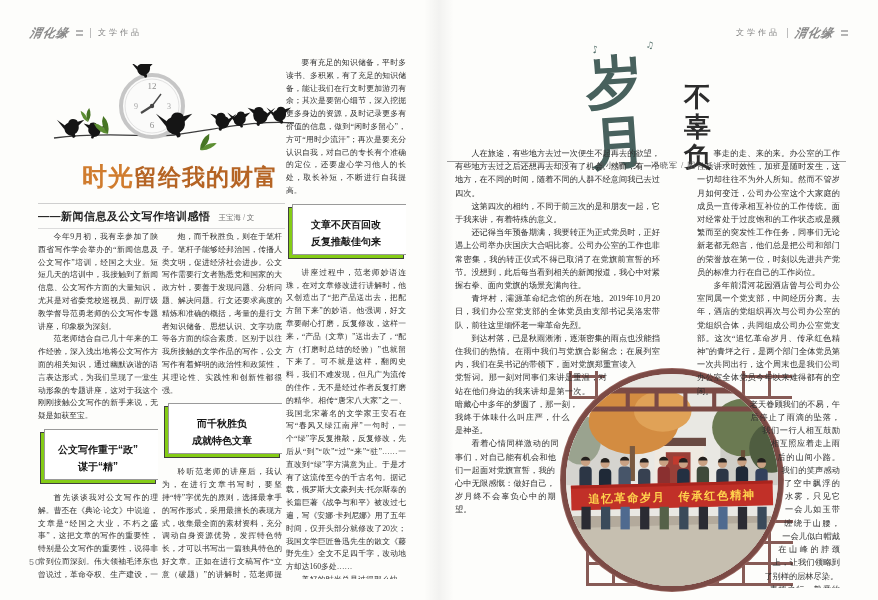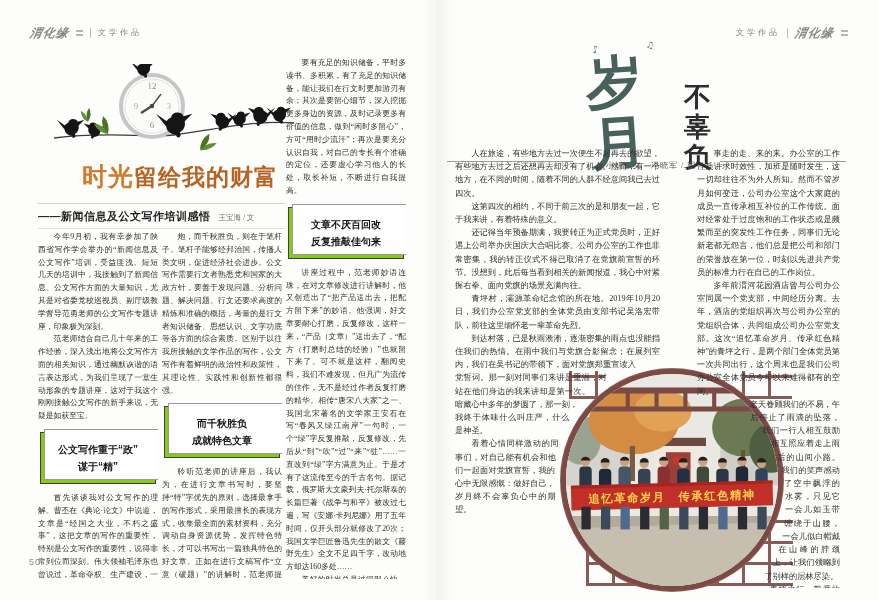--- a/index.html
+++ b/index.html
@@ -141,21 +141,21 @@
   <div class="lp-title">
     <span class="t1">时光</span><span class="t2">留给我的财富</span>
   </div>
 
   <div class="lp-subrow">
     <b>——新闻信息及公文写作培训感悟</b>
     <span>王宝海 / 文</span>
   </div>
 
   <div id="lcol1" class="bodycol">
-    <p>今年9月初，我有幸参加了陕西省写作学会举办的“新闻信息及公文写作”培训，受益匪浅。短短几天的培训中，我接触到了新闻信息、公文写作方面的大量知识，尤其是对省委党校巡视员、副厅级教学督导范勇老师的公文写作专题讲座，印象极为深刻。</p>
+    <p>今年9月初，我有幸参加了陕西省写作学会举办的“新闻信息及公文写作”培训，经国之大业。短短几天的培训中，我接触到了新闻信息、公文写作方面的大量知识，尤其是对省委党校巡视员、副厅级教学督导范勇老师的公文写作专题讲座，印象极为深刻。</p>
     <p>范老师结合自己几十年来的工作经验，深入浅出地将公文写作方面的相关知识，通过幽默诙谐的语言表达形式，为我们呈现了一堂生动形象的专题讲座，这对于我这个刚刚接触公文写作的新手来说，无疑是如获至宝。</p>
     <div class="callout">
       <div>公文写作重于“政”</div>
       <div>谋于“精”</div>
     </div>
     <p>首先谈谈我对公文写作的理解。曹丕在《典论·论文》中说道，文章是“经国之大业，不朽之盛事”，这把文章的写作的重要性，特别是公文写作的重要性，说得非常到位而深刻。伟大领袖毛泽东也曾说过，革命夺权、生产建设，一边要靠枪杆子，一边要靠笔杆子。一个国家、一个民族、一个地区，一时的强弱在于枪</p>
   </div>
 
   <div id="lcol2" class="bodycol">
     <p>炮，而千秋胜负，则在于笔杆子。笔杆子能够经邦治国，传播人类文明，促进经济社会进步。公文写作需要行文者熟悉党和国家的大政方针，要善于发现问题、分析问题、解决问题。行文还要求高度的精炼和准确的概括，考量的是行文者知识储备、思想认识、文字功底等各方面的综合素质。区别于以往我所接触的文学作品的写作，公文写作有着鲜明的政治性和政策性，其理论性、实践性和创新性都很强。</p>

